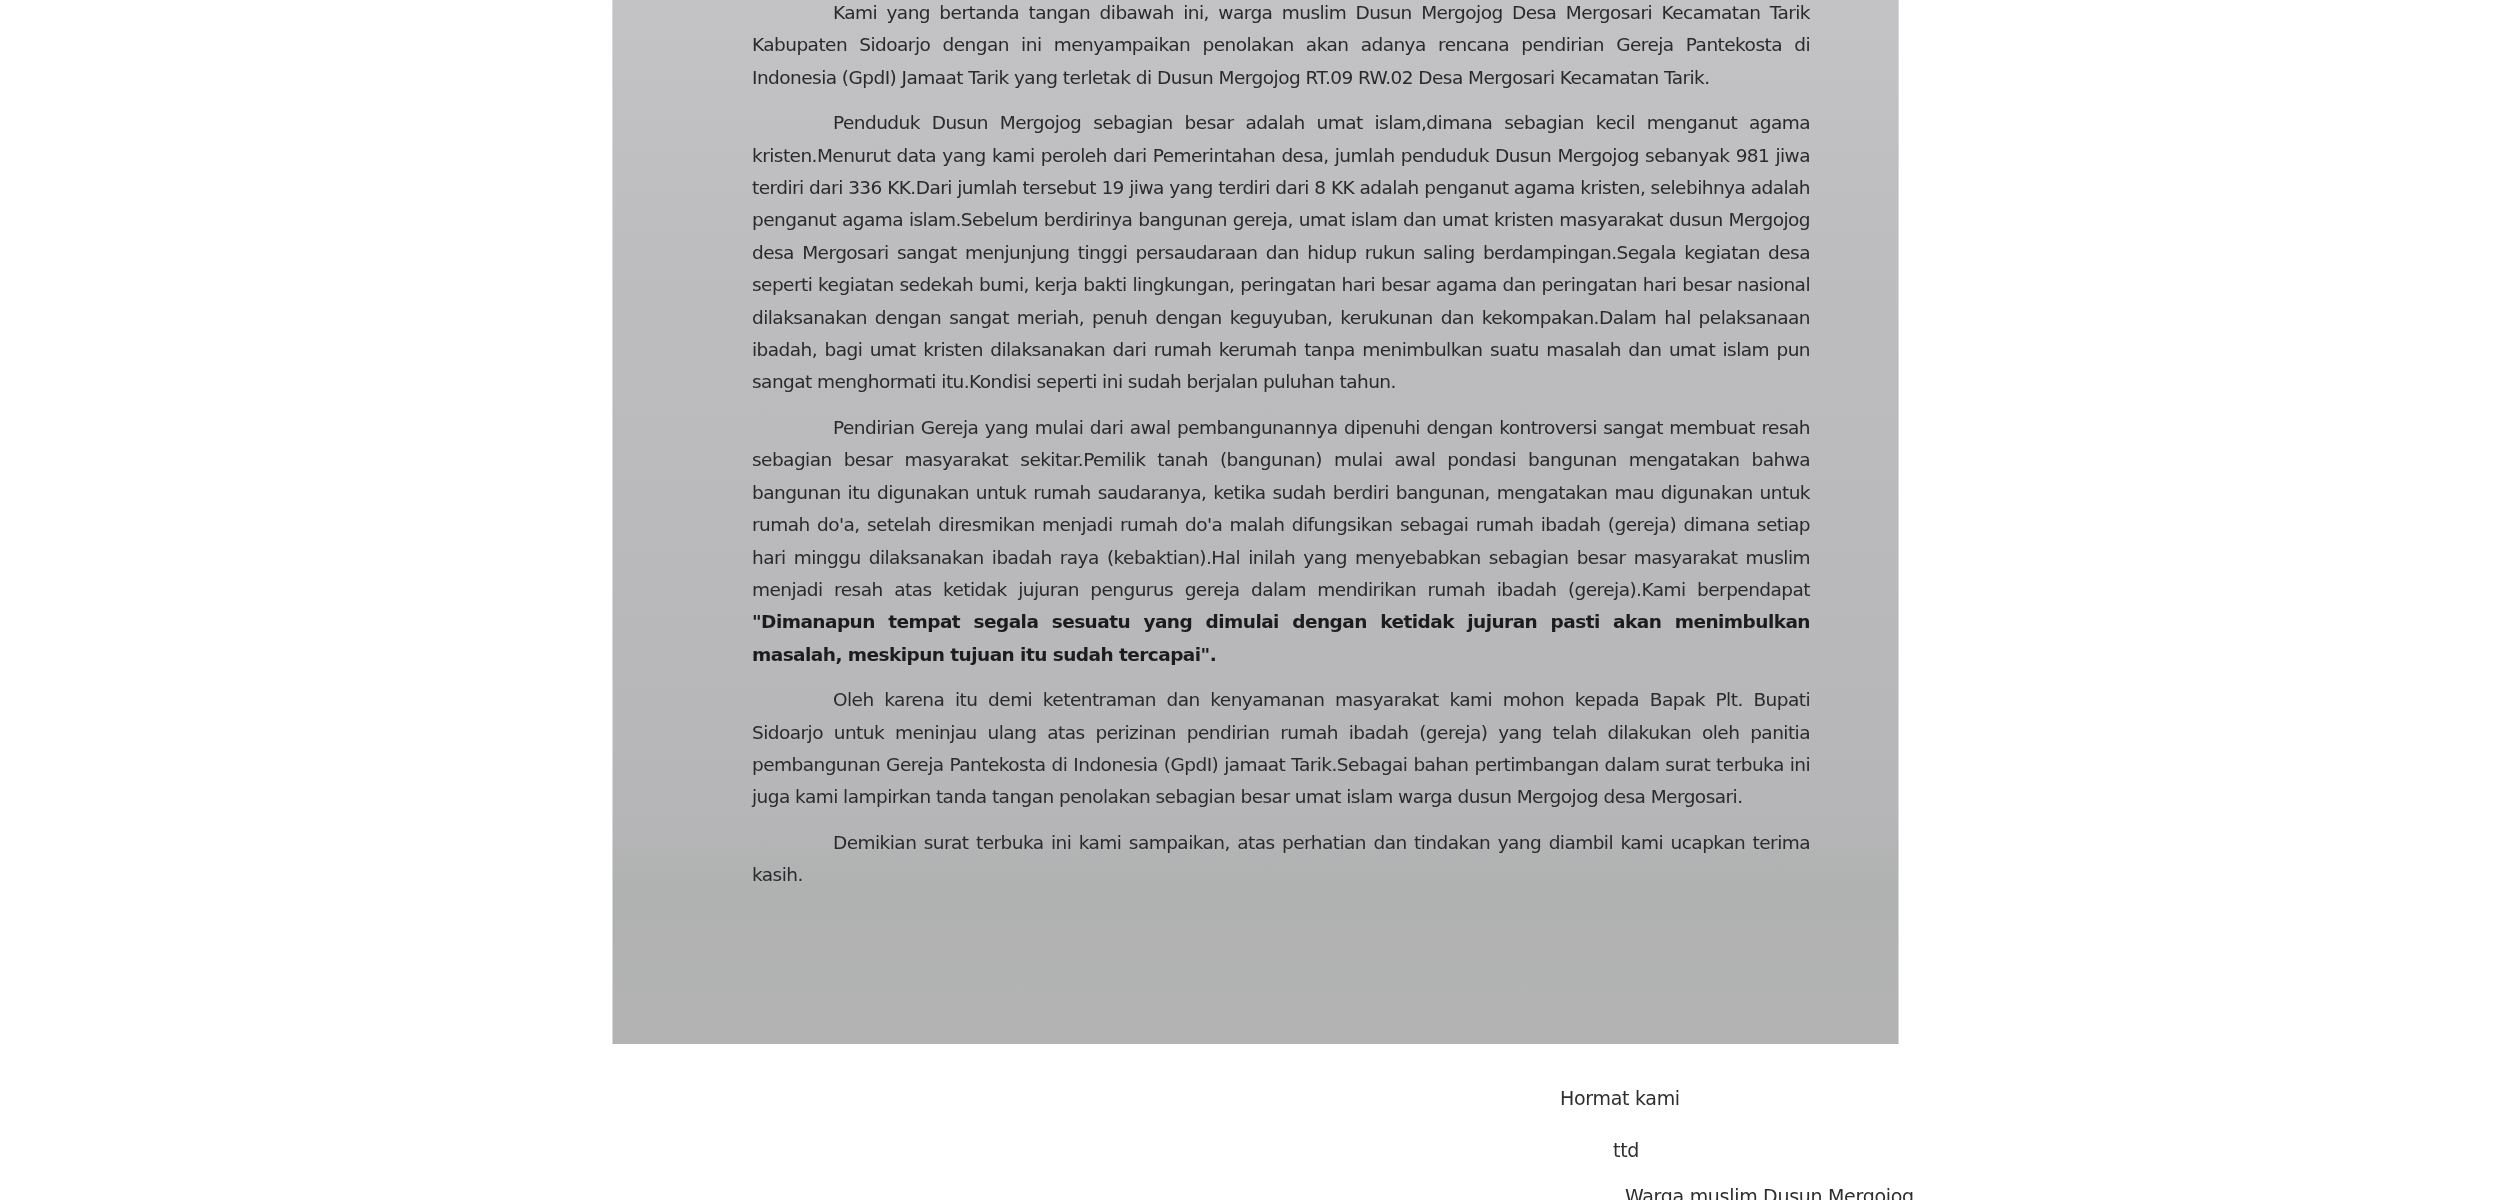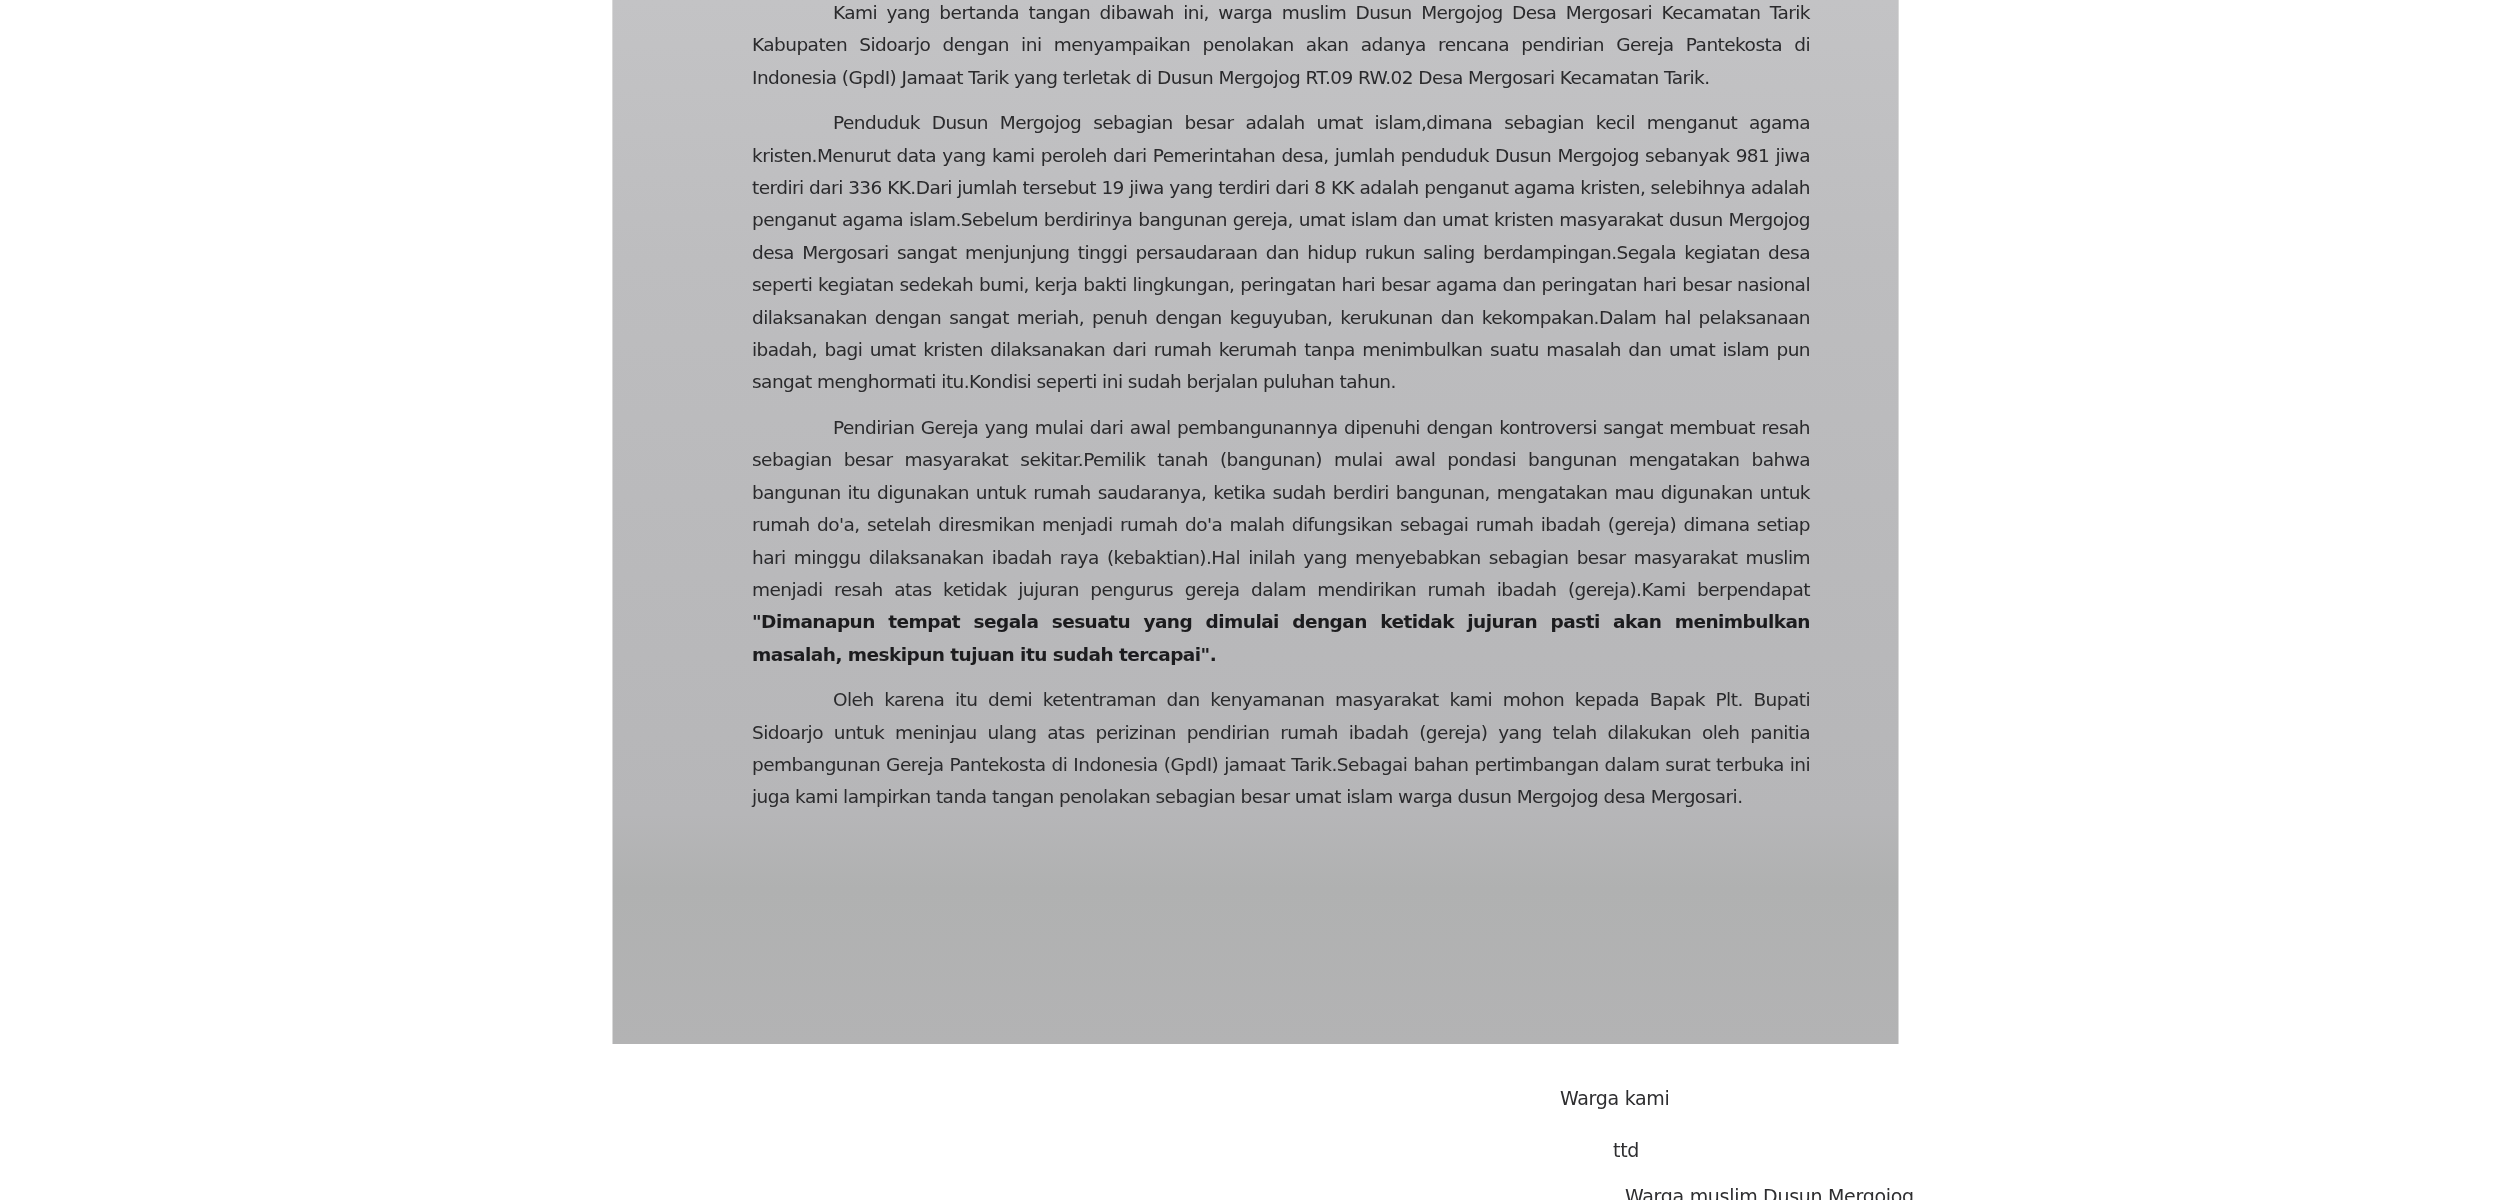--- a/index.html
+++ b/index.html
@@ -59,18 +59,21 @@
     </p>
     <p class="para">
       <span>Penduduk Dusun Mergojog sebagian besar adalah umat islam,dimana sebagian kecil menganut agama kristen.Menurut data yang kami peroleh dari Pemerintahan desa, jumlah penduduk Dusun Mergojog sebanyak 981 jiwa terdiri dari 336 KK.Dari jumlah tersebut 19 jiwa yang terdiri dari 8 KK adalah penganut agama kristen, selebihnya adalah penganut agama islam.Sebelum berdirinya bangunan gereja, umat islam dan umat kristen masyarakat dusun Mergojog desa Mergosari sangat menjunjung tinggi persaudaraan dan hidup rukun saling berdampingan.Segala kegiatan desa seperti kegiatan sedekah bumi, kerja bakti lingkungan, peringatan hari besar agama dan peringatan hari besar nasional dilaksanakan dengan sangat meriah, penuh dengan keguyuban, kerukunan dan kekompakan.Dalam hal pelaksanaan ibadah, bagi umat kristen dilaksanakan dari rumah kerumah tanpa menimbulkan suatu masalah dan umat islam pun sangat menghormati itu.Kondisi seperti ini sudah berjalan puluhan tahun.</span>
     </p>
     <p class="para">
       <span>Pendirian Gereja yang mulai dari awal pembangunannya dipenuhi dengan kontroversi sangat membuat resah sebagian besar masyarakat sekitar.Pemilik tanah (bangunan) mulai awal pondasi bangunan mengatakan bahwa bangunan itu digunakan untuk rumah saudaranya, ketika sudah berdiri bangunan, mengatakan mau digunakan untuk rumah do'a, setelah diresmikan menjadi rumah do'a malah difungsikan sebagai rumah ibadah (gereja) dimana setiap hari minggu dilaksanakan ibadah raya (kebaktian).Hal inilah yang menyebabkan sebagian besar masyarakat muslim menjadi resah atas ketidak jujuran pengurus gereja dalam mendirikan rumah ibadah (gereja).Kami berpendapat </span><b>"Dimanapun tempat segala sesuatu yang dimulai dengan ketidak jujuran pasti akan menimbulkan masalah, meskipun tujuan itu sudah tercapai".</b>
     </p>
     <p class="para">
       <span>Oleh karena itu demi ketentraman dan kenyamanan masyarakat kami mohon kepada Bapak Plt. Bupati Sidoarjo untuk meninjau ulang atas perizinan pendirian rumah ibadah (gereja) yang telah dilakukan oleh panitia pembangunan Gereja Pantekosta di Indonesia (GpdI) jamaat Tarik.Sebagai bahan pertimbangan dalam surat terbuka ini juga kami lampirkan tanda tangan penolakan sebagian besar umat islam warga dusun Mergojog desa Mergosari.</span>
     </p>
+    <p class="para">
+      <span>Demikian surat terbuka ini kami sampaikan, atas perhatian dan tindakan yang diambil kami ucapkan terima kasih.</span>
+    </p>
   </div>
 
-  <div class="closing regards">Warga kami</div>
+  <div class="closing regards">Hormat kami</div>
   <div class="closing ttd">ttd</div>
   <div class="closing signer">Warga muslim Dusun Mergojog</div>
 </div>
 
 </body></html>

